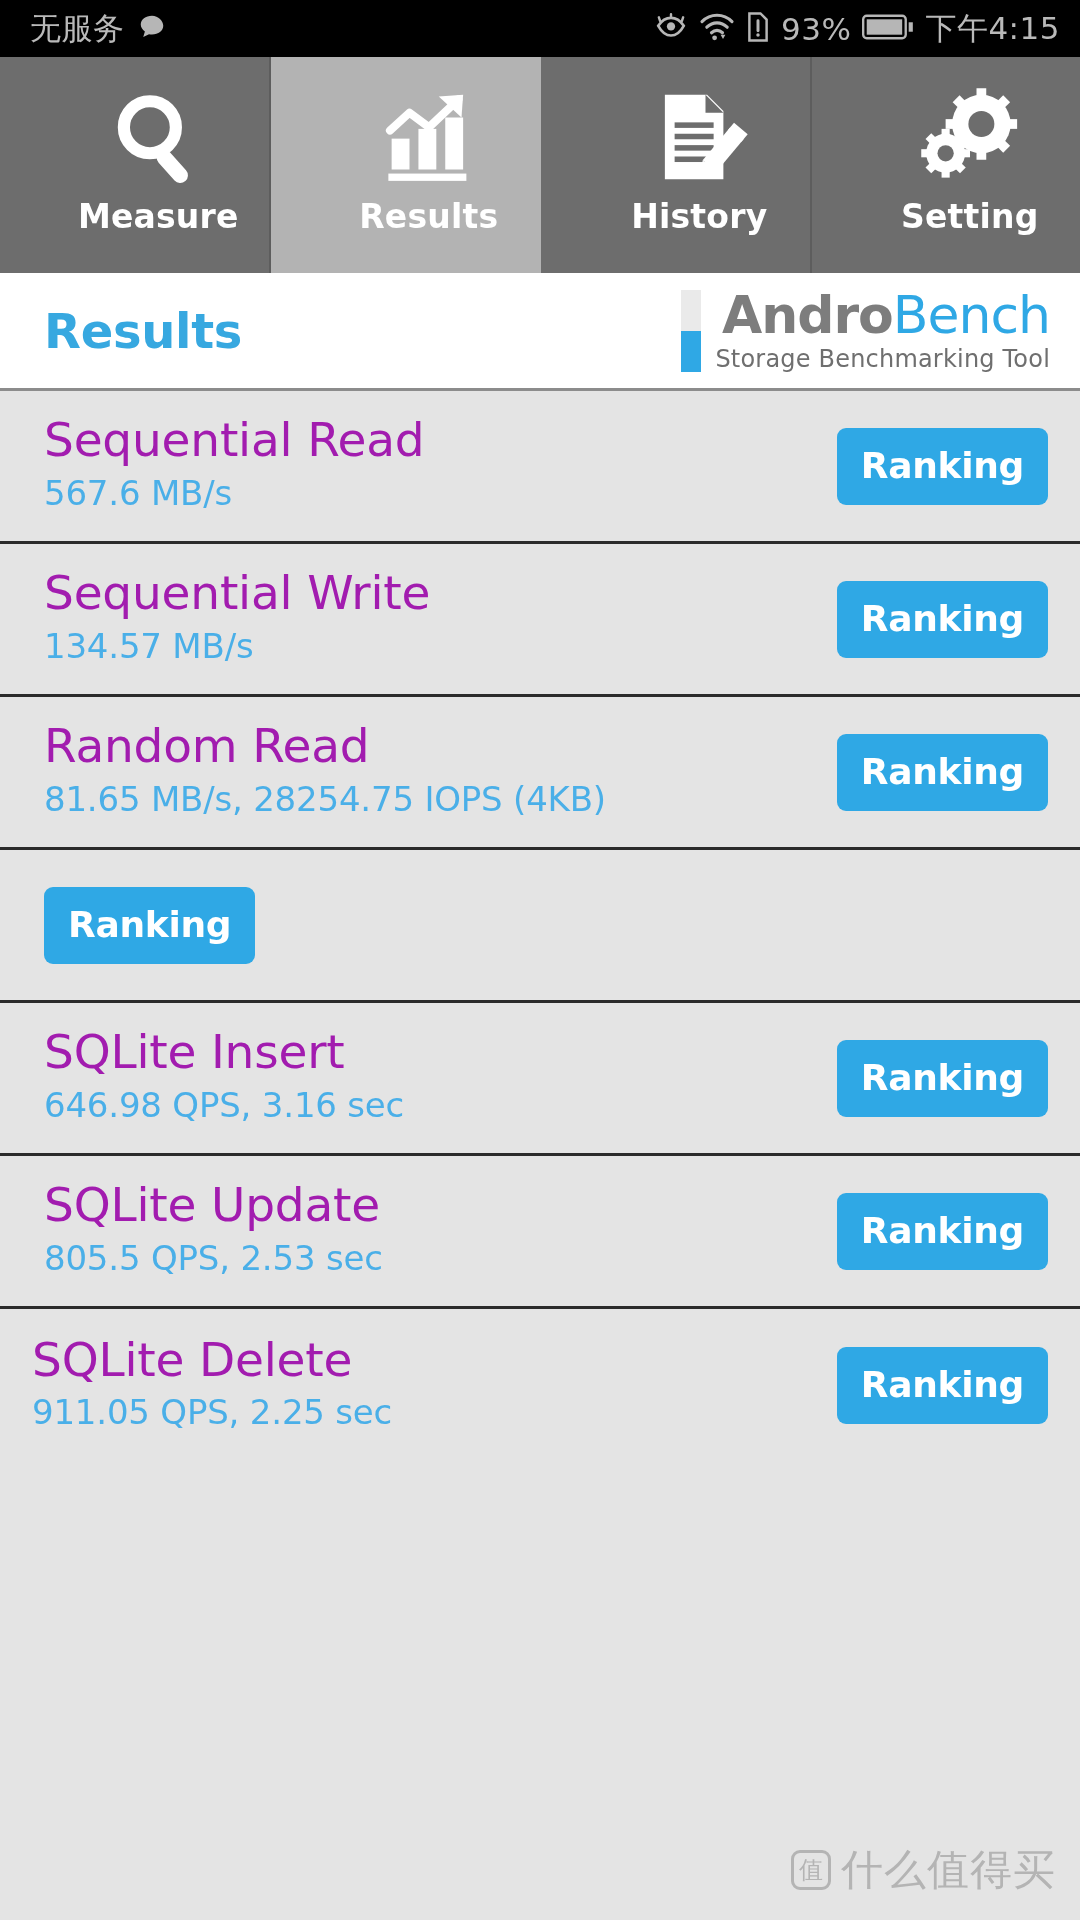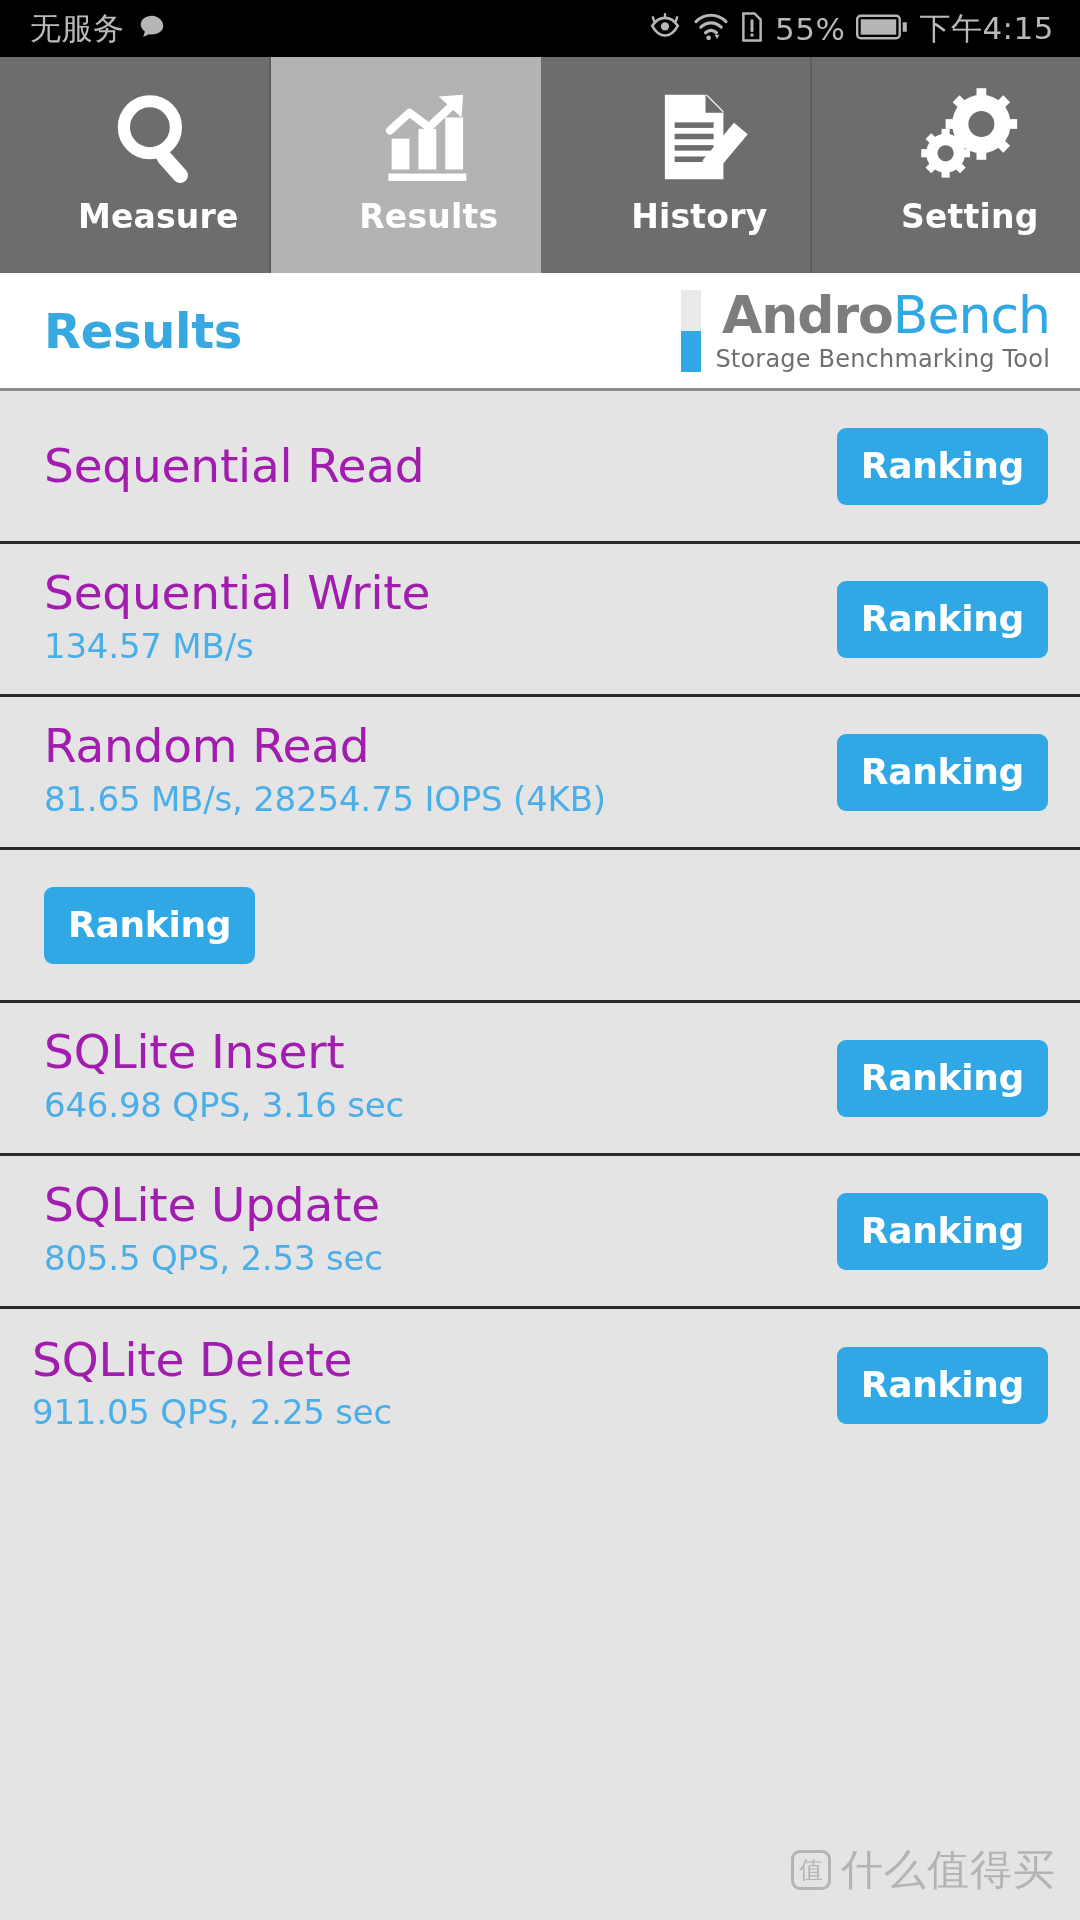--- a/index.html
+++ b/index.html
@@ -7,21 +7,21 @@
     width: 1080px; height: 1920px;
     background: #e4e4e4;
     font-family: "DejaVu Sans", "Liberation Sans", sans-serif;
     overflow: hidden;
   }
 
   
   #status-bar {
     height: 57px; background: #000; color: #b6b6b6;
     display: flex; align-items: center; justify-content: space-between;
-    padding: 0 26px 0 30px;
+    padding: 0 20px 0 30px;
   }
   #status-left { display: flex; align-items: center; gap: 12px; }
   .sb-text { font-size: 31px; letter-spacing: 0.5px; color: #b9b9b9; }
   #status-right { display: flex; align-items: center; gap: 11px; }
   .sb-icon { display: block; }
 
   
   #tab-bar { height: 216px; display: flex; background: #6d6d6d; }
   .tab {
     flex: 1; position: relative;
@@ -121,21 +121,21 @@
         <path d="M18 19.5 l4 0 -2 3.5z" fill="#b6b6b6"></path>
       </svg>
     </span>
     <span class="sb-icon">
       <svg width="24" height="32" viewBox="0 0 18 26">
         <path d="M2 2h9l5 5v17H2z" stroke="#b6b6b6" stroke-width="2" fill="none"></path>
         <path d="M9 8v8" stroke="#b6b6b6" stroke-width="2.4" stroke-linecap="round"></path>
         <circle cx="9" cy="19.5" r="1.4" fill="#b6b6b6"></circle>
       </svg>
     </span>
-    <span class="sb-text">55%</span>
+    <span class="sb-text">93%</span>
     <span class="sb-icon">
       <svg width="52" height="30" viewBox="0 0 44 24">
         <rect x="1" y="2.5" width="36" height="19" rx="3" stroke="#b6b6b6" stroke-width="2" fill="none"></rect>
         <rect x="4" y="5.5" width="30" height="13" fill="#b6b6b6"></rect>
         <rect x="39.5" y="8" width="3.5" height="8" fill="#b6b6b6"></rect>
       </svg>
     </span>
     <span class="sb-text">下午4:15</span>
   </div>
 </div>
@@ -235,20 +235,21 @@
       <div id="logo-sub">Storage Benchmarking Tool</div>
     </div>
   </div>
 </div>
 
 <div id="results-list">
 
   <div class="result-row">
     <div class="row-texts">
       <div class="row-title">Sequential Read</div>
+      <div class="row-value">567.6 MB/s</div>
     </div>
     <button class="ranking-btn">Ranking</button>
   </div>
 
   <div class="result-row">
     <div class="row-texts">
       <div class="row-title">Sequential Write</div>
       <div class="row-value">134.57 MB/s</div>
     </div>
     <button class="ranking-btn">Ranking</button>

